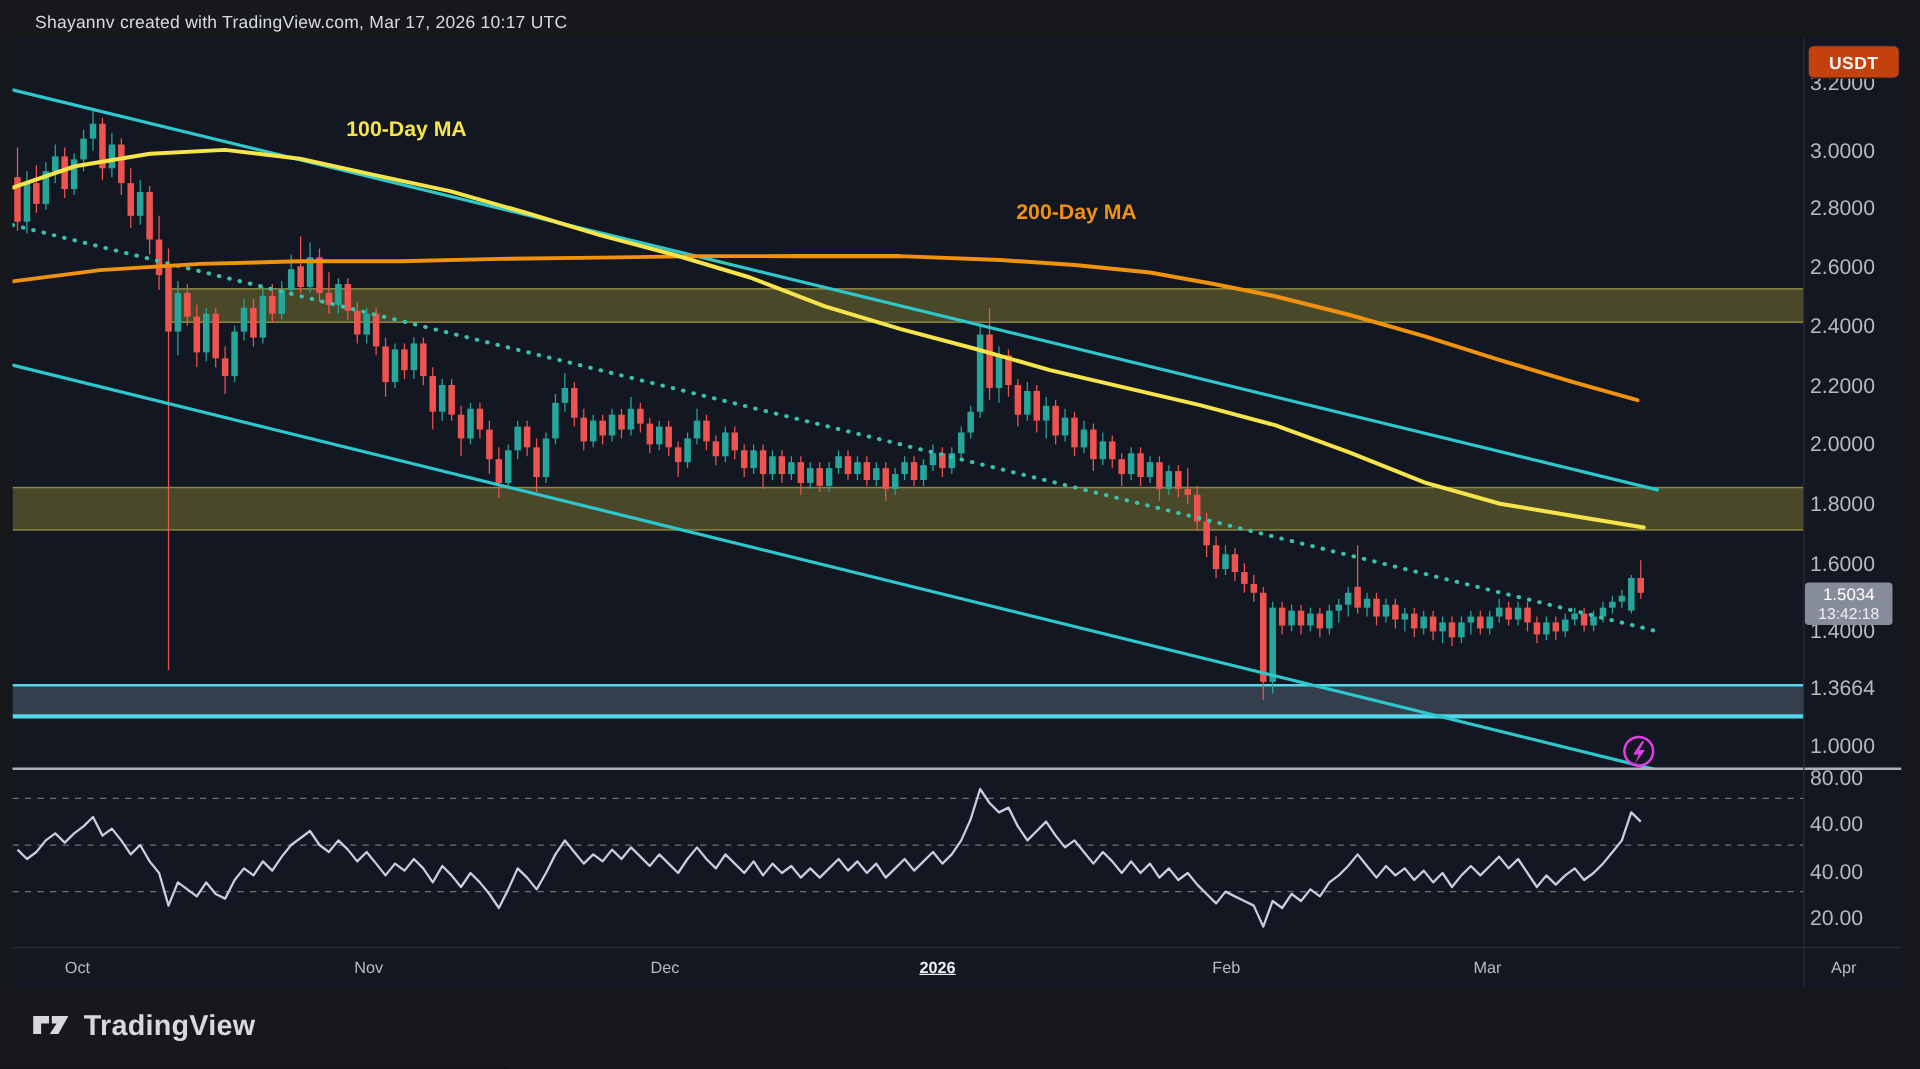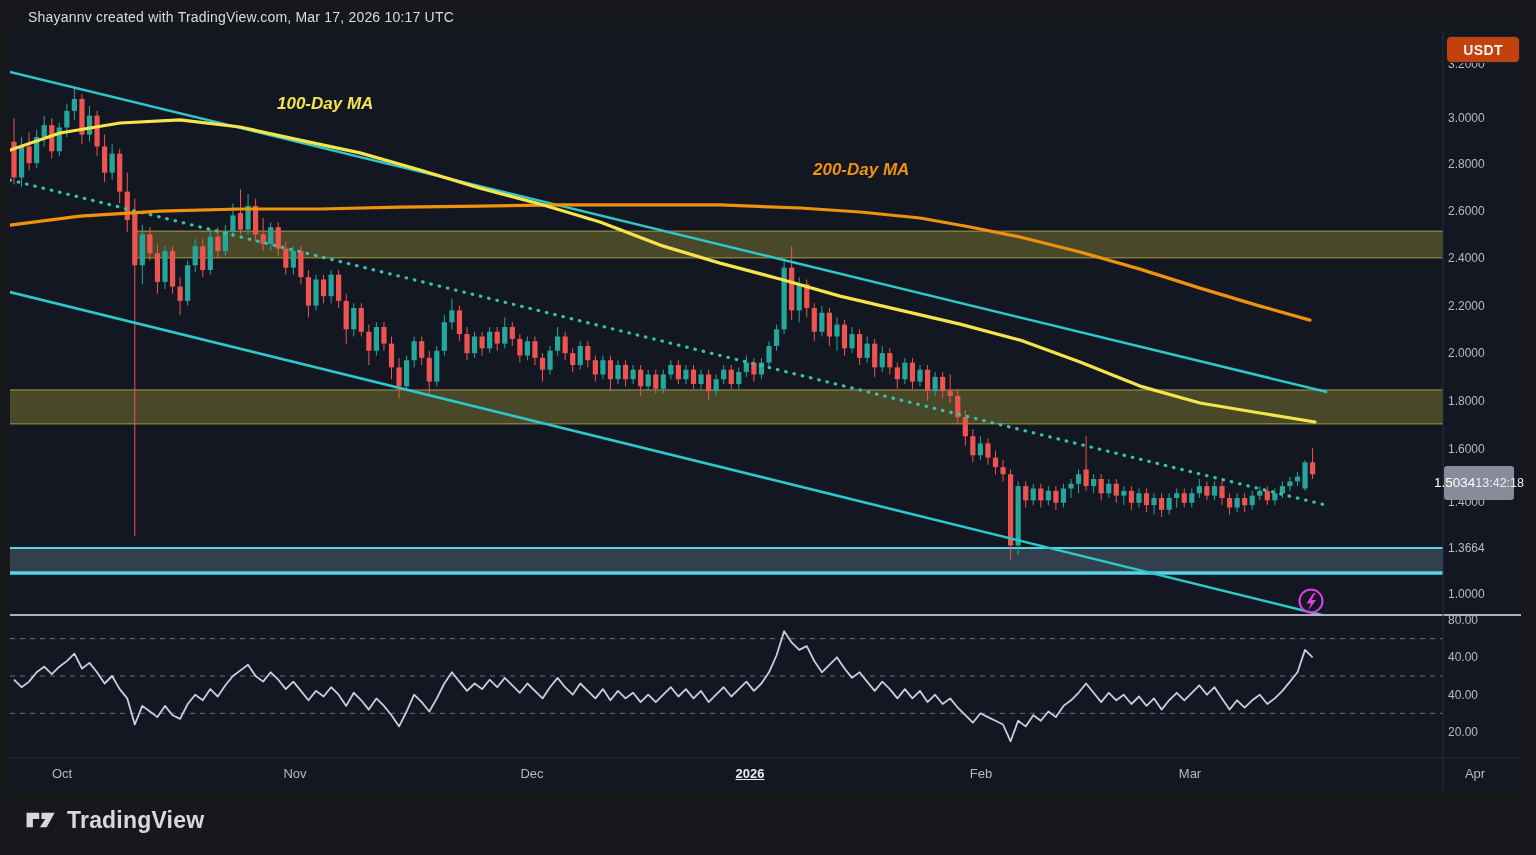--- a/index.html
+++ b/index.html
@@ -1,31 +1,31 @@
 <!DOCTYPE html>
 <html><head>
 <meta charset="utf-8">
 <style>
   html,body{margin:0;padding:0;background:#0e0f12;}
   .stage{position:relative;width:1536px;height:855px;background:#17181c;overflow:hidden;
          font-family:"Liberation Sans","DejaVu Sans",sans-serif;}
   .hdr{position:absolute;left:28px;top:9px;font-size:14px;color:#d8dbe0;letter-spacing:.2px;}
   .chart-bg{position:absolute;left:10px;top:30px;width:1511px;height:760px;background:#131722;}
   svg.plot{position:absolute;left:0;top:0;}
-  .ma-label{position:absolute;font-weight:bold;font-size:17px;font-style:italic;}
+  .ma-label{position:absolute;font-weight:bold;font-size:17px;}
   .ma100{left:277px;top:94px;color:#f6e54a;}
   .ma200{left:813px;top:160px;color:#f0920e;}
-  .tick{position:absolute;left:1448px;font-size:12px;color:#b5bac3;z-index:5;}
+  .tick{position:absolute;left:1448px;font-size:17px;color:#b5bac3;z-index:5;}
   .month{position:absolute;top:766px;transform:translateX(-50%);font-size:13px;color:#b5bac3;z-index:5;}
   .month.bold{color:#eceef1;font-weight:bold;text-decoration:underline;}
   .usdt-btn{position:absolute;left:1446px;top:36px;width:74px;height:27px;background:#c2410c;
             border:1px solid #1d212b;border-radius:5px;color:#f2f3f5;font-size:14px;font-weight:bold;
             display:flex;align-items:center;justify-content:center;letter-spacing:.4px;z-index:9;}
   .badge{position:absolute;left:1444px;top:466px;width:70px;height:34px;background:#868c99;
-         border-radius:3px;z-index:8;display:flex;align-items:center;justify-content:center;}
+         border-radius:3px;z-index:8;display:flex;flex-direction:column;align-items:center;justify-content:center;}
   .badge .p{font-size:13.5px;color:#ffffff;line-height:16px;}
   .badge .c{font-size:12.5px;color:#eef0f4;line-height:15px;}
   .logo{position:absolute;left:26px;top:806px;display:flex;align-items:center;gap:9px;z-index:5;}
   .logo .txt{font-size:23px;font-weight:bold;color:#d7d9dd;letter-spacing:.2px;}
   .axis-col{position:absolute;left:1443px;top:30px;width:78px;height:728px;z-index:4;}
   .time-row{position:absolute;left:10px;top:758px;width:1433px;height:32px;z-index:4;}
 </style>
 </head>
 <body>
 

